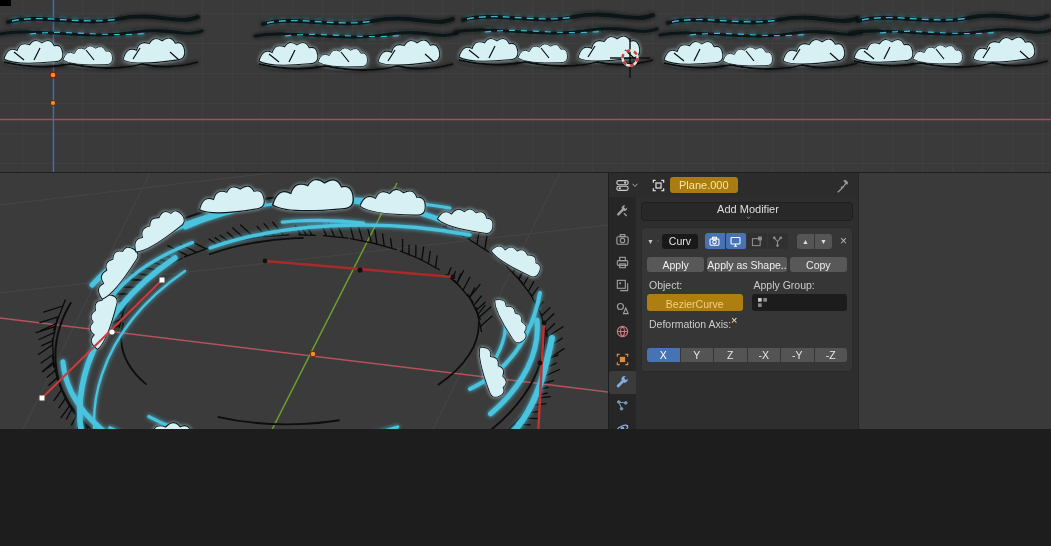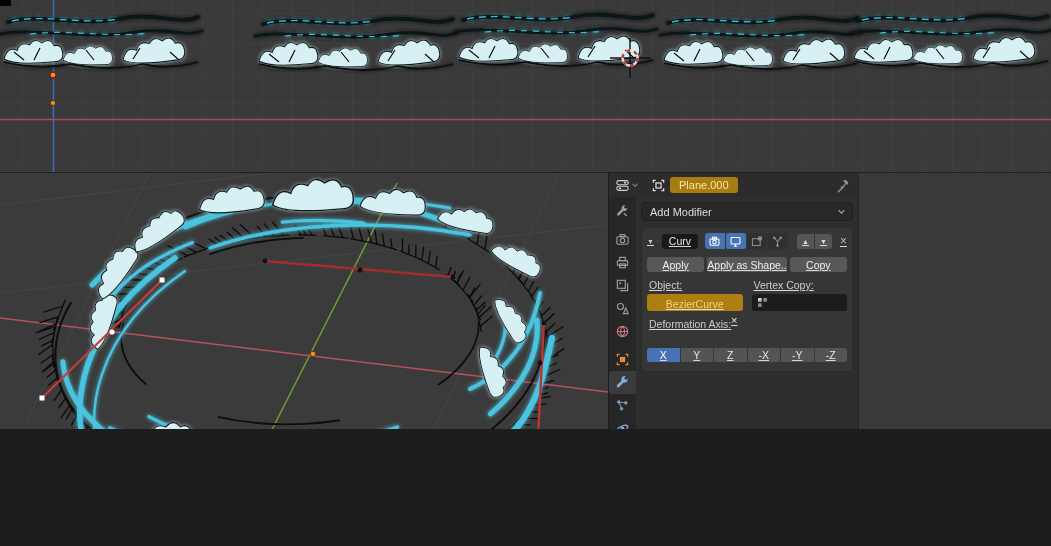--- a/index.html
+++ b/index.html
@@ -21,22 +21,22 @@
   .spacer{flex:1;}
   .props-body{flex:1;display:flex;min-height:0;}
   .tabs{width:27px;background:#262626;display:flex;flex-direction:column;align-items:stretch;padding-top:3px;}
   .tab{height:23px;display:flex;align-items:center;justify-content:center;flex:0 0 23px;}
   .tab.active{background:#3b3b3b;border-radius:3px 0 0 3px;}
   .tab.gap{margin-top:5px;}
   .ticon{width:15px;height:15px;display:block;}
   .c-gray{color:#a0a0a0}.c-world{color:#cd7b85}.c-obj{color:#e08b3d}.c-blue{color:#84aede}
   .c-bluedim{color:#7e97b5}.c-data{color:#43bf76}.c-mat{color:#d97487}.c-tex{color:#cd6d76}
   .main{flex:1;background:#2e2e2e;padding:5px 5px 0 5px;min-width:0;}
-  .dropdown{height:17px;background:#282828;border:1px solid #1f1f1f;border-radius:4px;display:flex;align-items:center;padding:0 6px 0 8px;color:#dedede;}
-  .panel{background:#363636;border:1px solid #2a2a2a;border-radius:4px;margin-top:6px;padding:3px 4px 9px;text-decoration:underline;}
+  .dropdown{height:17px;background:#282828;border:1px solid #1f1f1f;border-radius:4px;display:flex;align-items:center;padding:0 6px 0 8px;color:#dedede;flex-direction:column;}
+  .panel{background:#363636;border:1px solid #2a2a2a;border-radius:4px;margin-top:6px;padding:3px 4px 9px;}
   .phead{display:flex;align-items:center;gap:3px;height:20px;padding:0 1px;}
   .expand{font-size:7px;color:#c5c5c5;width:10px;text-align:center;}
   .namechip{background:#191919;border-radius:3px;color:#e2e2e2;font-size:10.5px;padding:0 7px;height:15px;line-height:15px;}
   .tgl-group{display:flex;gap:1px;margin-left:4px;}
   .iconbtn{width:20px;height:16px;border-radius:2px;display:flex;align-items:center;justify-content:center;}
   .iconbtn.on{background:#4772b3;}
   .iconbtn.off{background:#303030;}
   .tgl-group .iconbtn:first-child{border-radius:3px 0 0 3px}.tgl-group .iconbtn:last-child{border-radius:0 3px 3px 0}
   .updown{display:flex;gap:1px;margin-left:6px;}
   .udbtn{width:17px;height:15px;background:#555;display:flex;align-items:center;justify-content:center;font-size:7px;color:#ddd;}
@@ -436,21 +436,21 @@
               <div class="idfield">
                 <svg width="12" height="12" viewBox="0 0 16 16">
                   <rect x="2.5" y="2.5" width="11" height="11" rx="2" fill="none" stroke="#f0d9a0" stroke-width="1.3"></rect>
                   <rect x="5.2" y="5.2" width="5.6" height="5.6" fill="#e9a33b"></rect>
                 </svg>
                 <span>BezierCurve</span>
                 <span class="x">×</span>
               </div>
             </div>
             <div class="fcol">
-              <div class="flabel">Vertex Copy:</div>
+              <div class="flabel">Apply Group:</div>
               <div class="vgfield">
                 <svg width="13" height="13" viewBox="0 0 16 16">
                   <rect x="2.5" y="2.5" width="4.5" height="4.5" fill="#cfcfcf"></rect>
                   <rect x="9" y="2.5" width="4.5" height="4.5" fill="#8a8a8a"></rect>
                   <rect x="2.5" y="9" width="4.5" height="4.5" fill="#8a8a8a"></rect>
                 </svg>
               </div>
             </div>
           </div>
 

